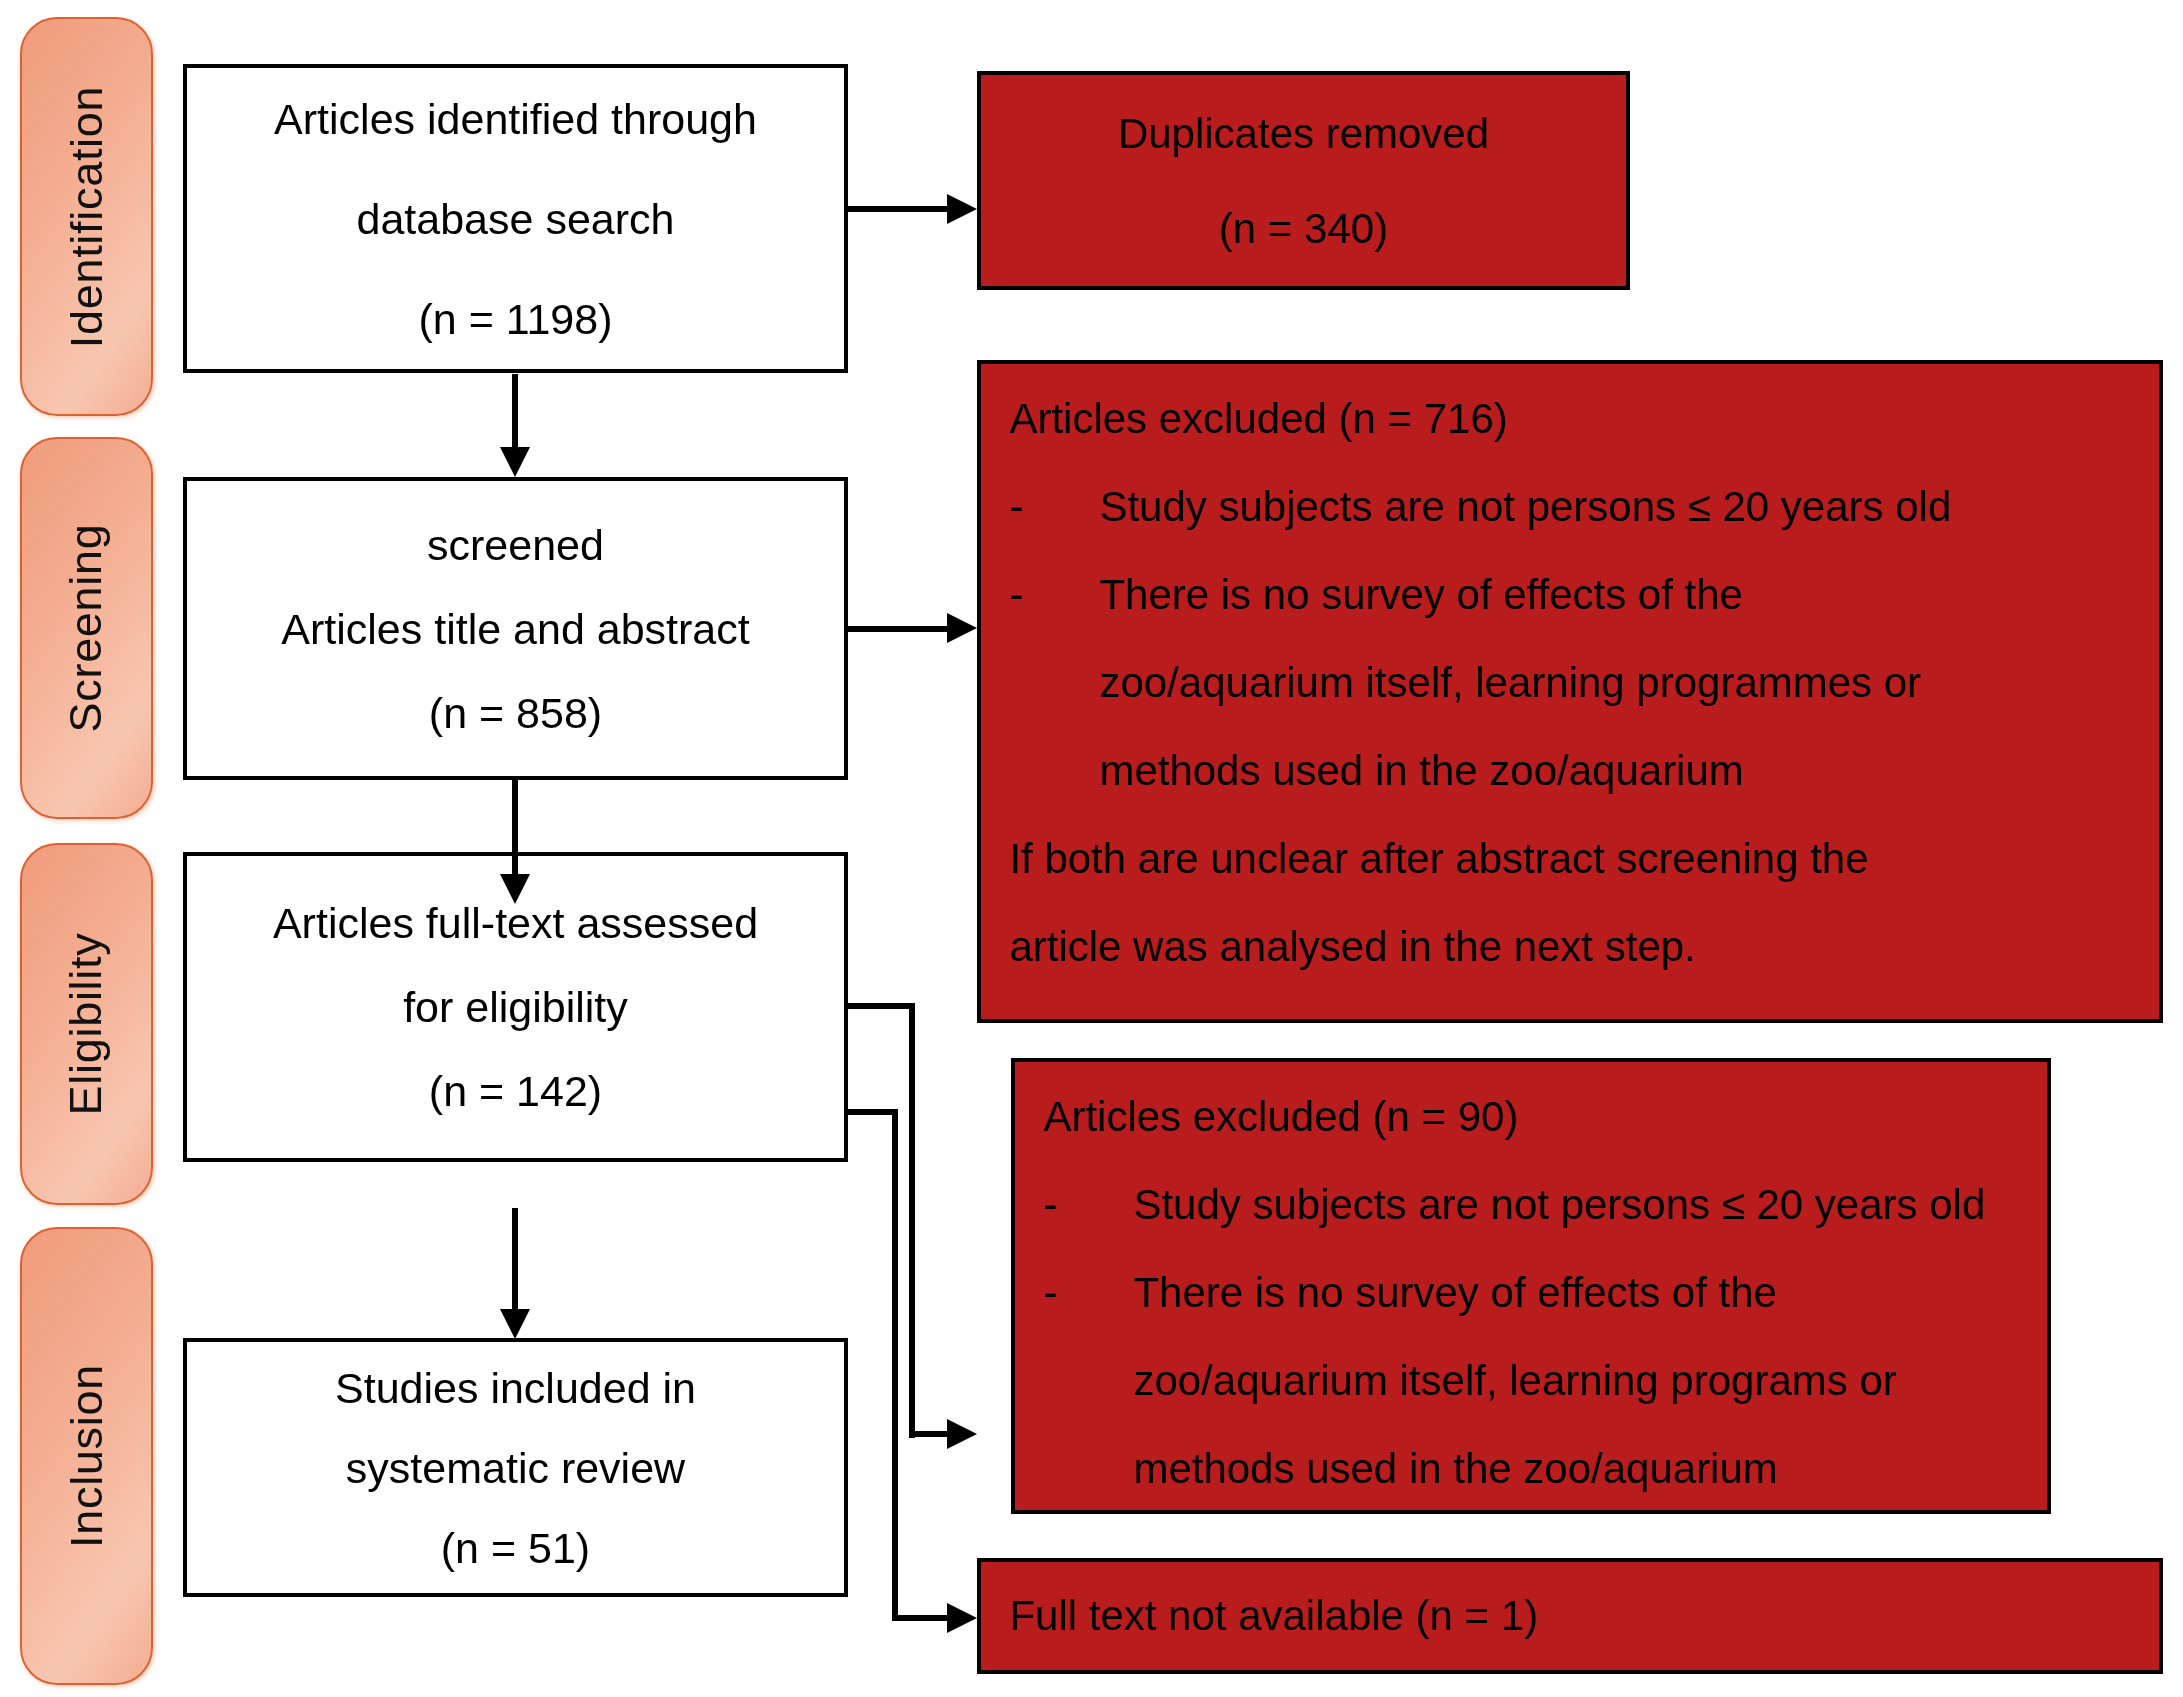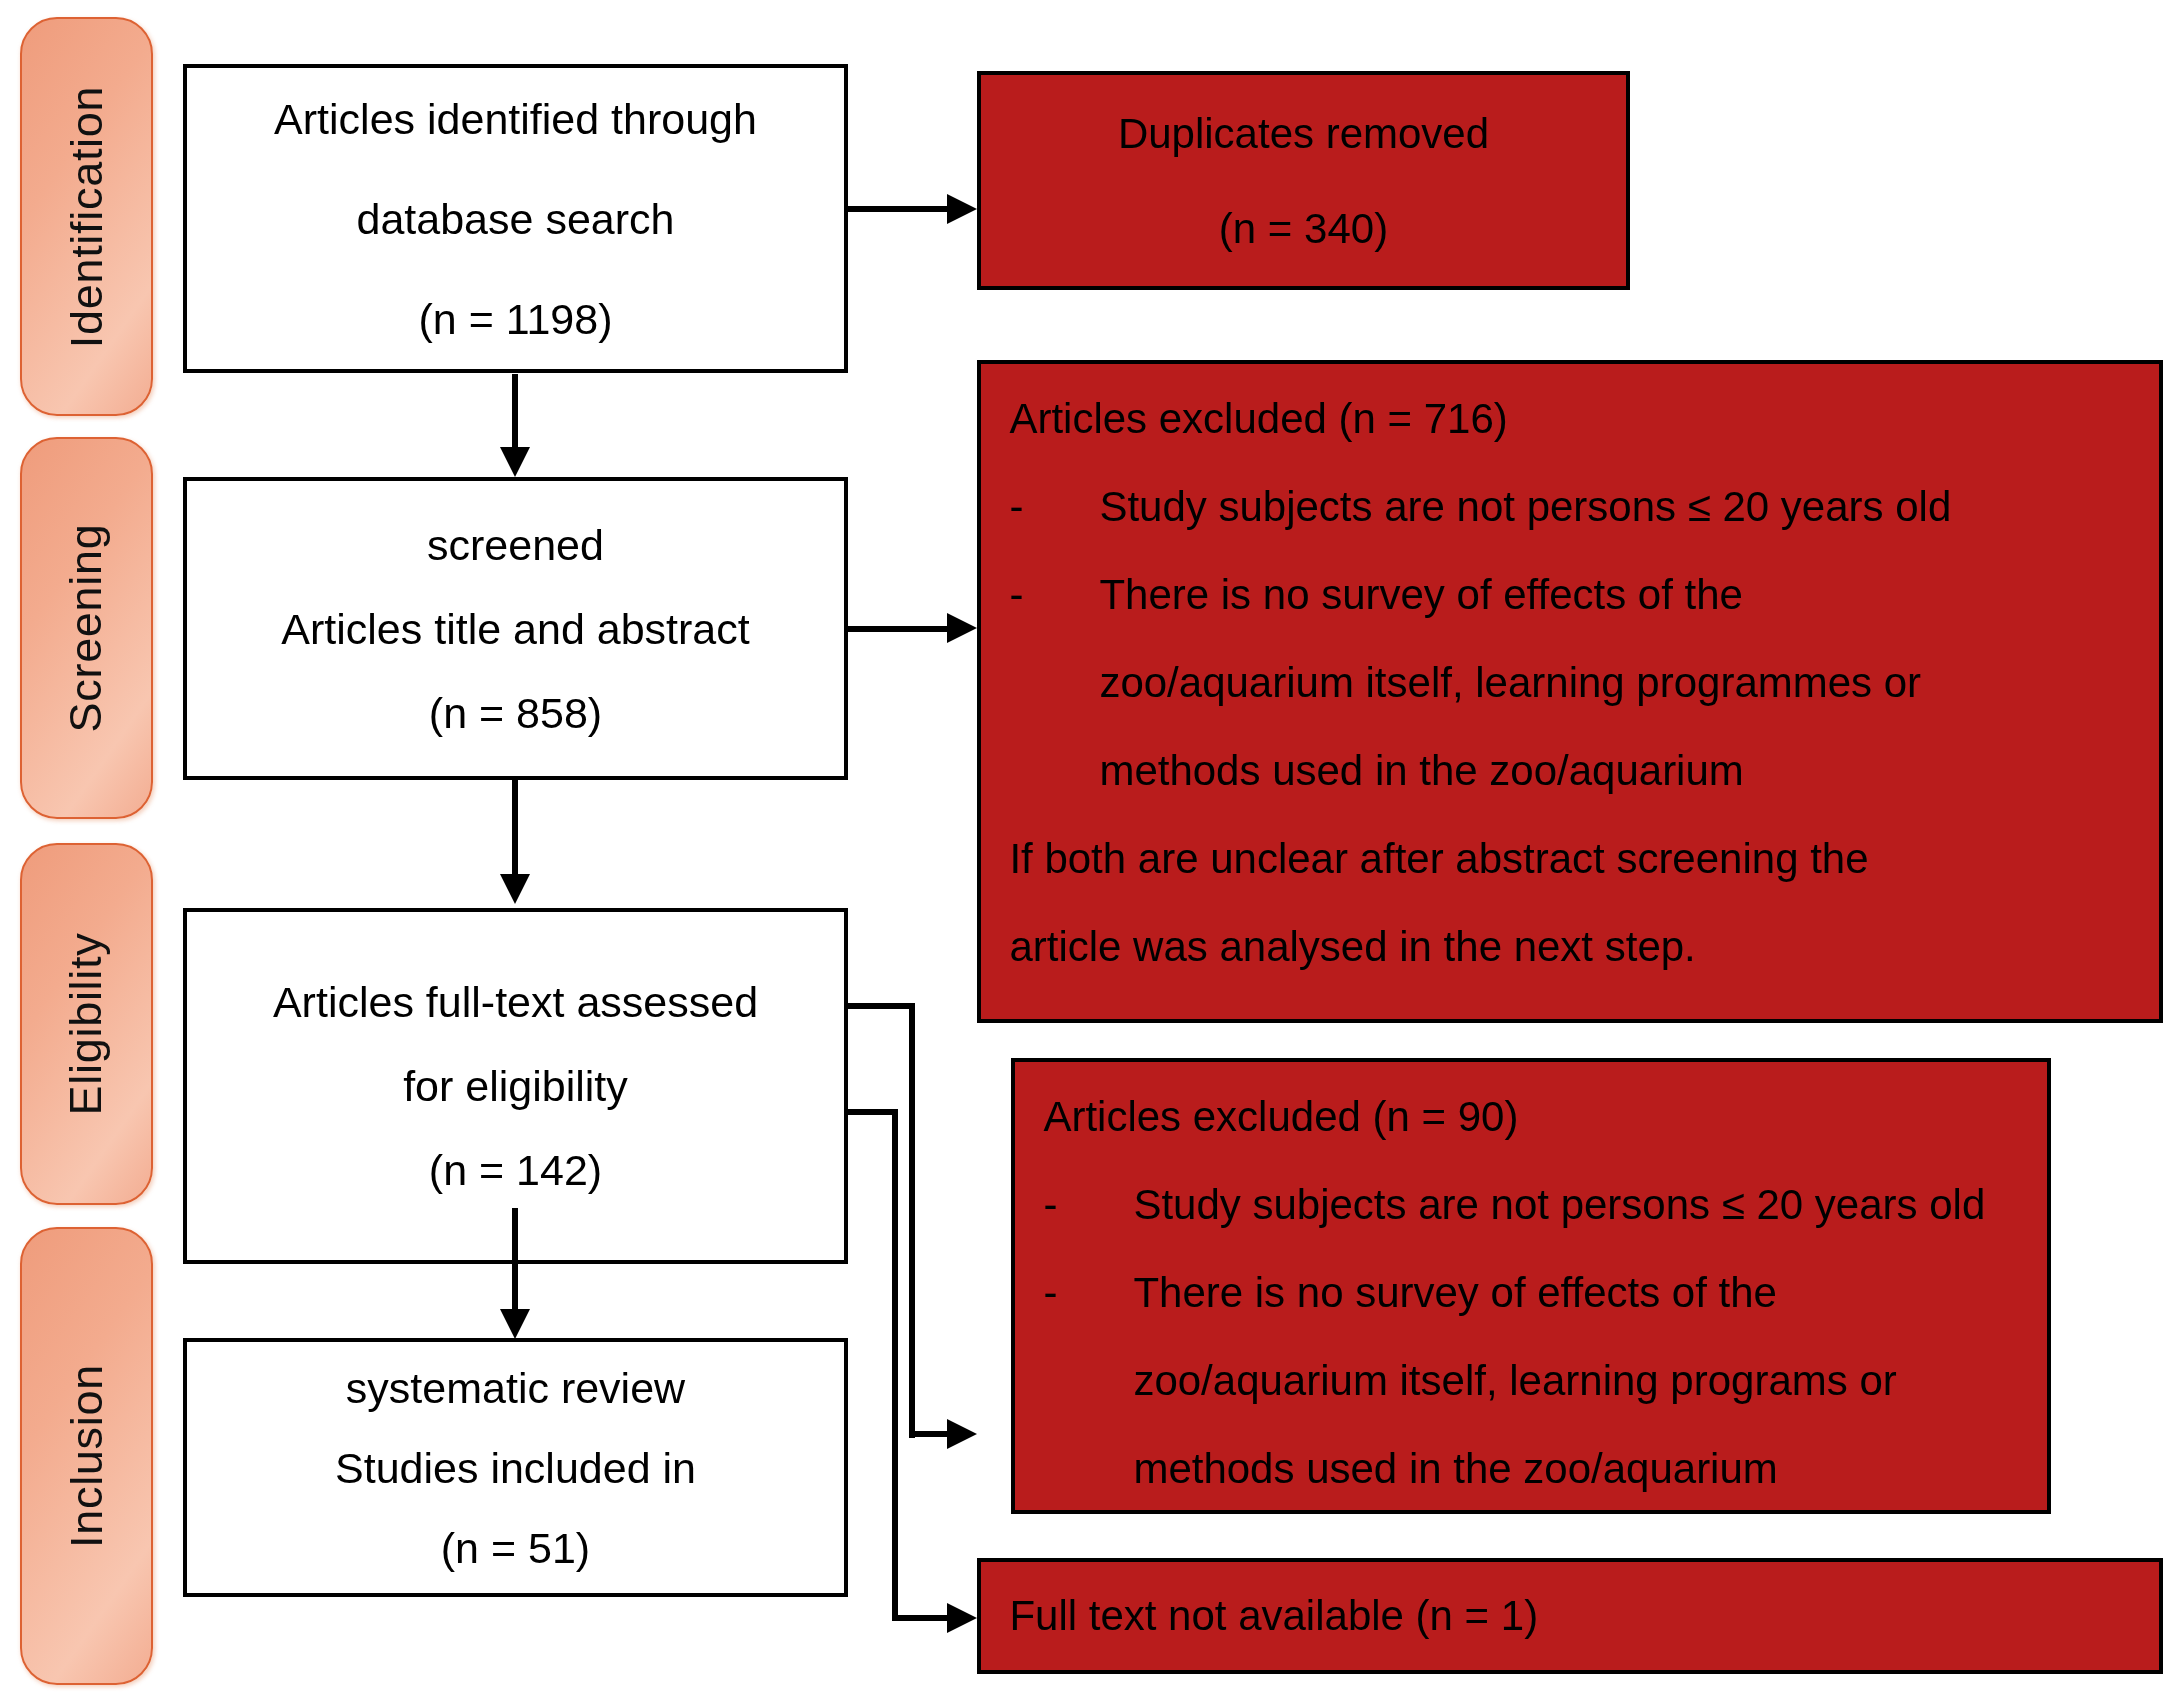--- a/index.html
+++ b/index.html
@@ -27,21 +27,21 @@
 
   
   .flow-box{
     position:absolute;left:183px;width:665px;box-sizing:border-box;
     background:#fff;border:4.1px solid #000;
     display:flex;flex-direction:column;align-items:center;justify-content:center;
     text-align:center;font-size:43px;line-height:84px;
   }
   .flow-box-1{top:64px;height:309px;gap:16px;}
   .flow-box-2{top:477px;height:303px;}
-  .flow-box-3{top:908px;height:356px;}
+  .flow-box-3{top:852px;height:310px;}
   .flow-box-4{top:1338px;height:259px;line-height:80px;}
 
   
   .side-box{
     position:absolute;box-sizing:border-box;background:#b91c1c;border:4.1px solid #000;
     font-size:42px;
   }
   .box-duplicates{
     left:977px;top:71px;width:653px;height:219px;
     display:flex;flex-direction:column;align-items:center;justify-content:center;
@@ -123,22 +123,22 @@
   <div>(n = 858)</div>
 </div>
 
 <div class="flow-box flow-box-3">
   <div>Articles full-text assessed</div>
   <div>for eligibility</div>
   <div>(n = 142)</div>
 </div>
 
 <div class="flow-box flow-box-4">
+  <div>Studies included in</div>
   <div>systematic review</div>
-  <div>Studies included in</div>
   <div>(n = 51)</div>
 </div>
 
 <div class="side-box box-duplicates">
   <div>Duplicates removed</div>
   <div>(n = 340)</div>
 </div>
 
 <div class="side-box box-excluded-716">
   <div>Articles excluded (n = 716)</div>

